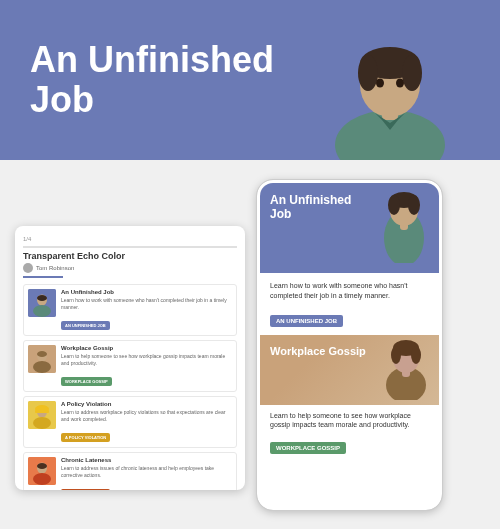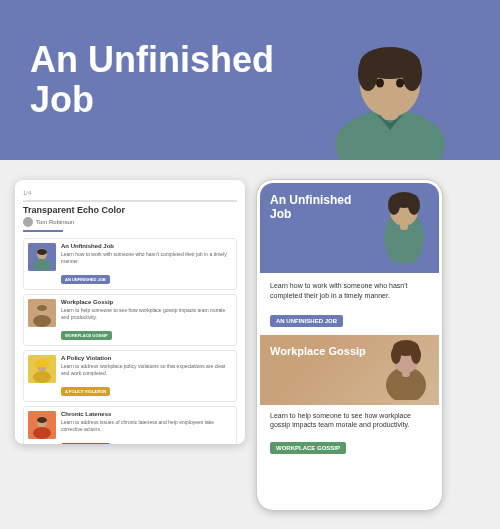--- a/index.html
+++ b/index.html
@@ -54,20 +54,21 @@
     
     .device-desktop {
       background: white;
       border-radius: 8px;
       box-shadow: 0 2px 10px rgba(0,0,0,0.2);
       width: 230px;
       height: 264px;
       padding: 10px 8px;
       overflow: hidden;
       flex-shrink: 0;
+      margin-top: 46px;
     }
 
     .device-desktop-top {
       display: flex;
       align-items: center;
       gap: 4px;
       margin-bottom: 4px;
     }
 
     .device-bar {

